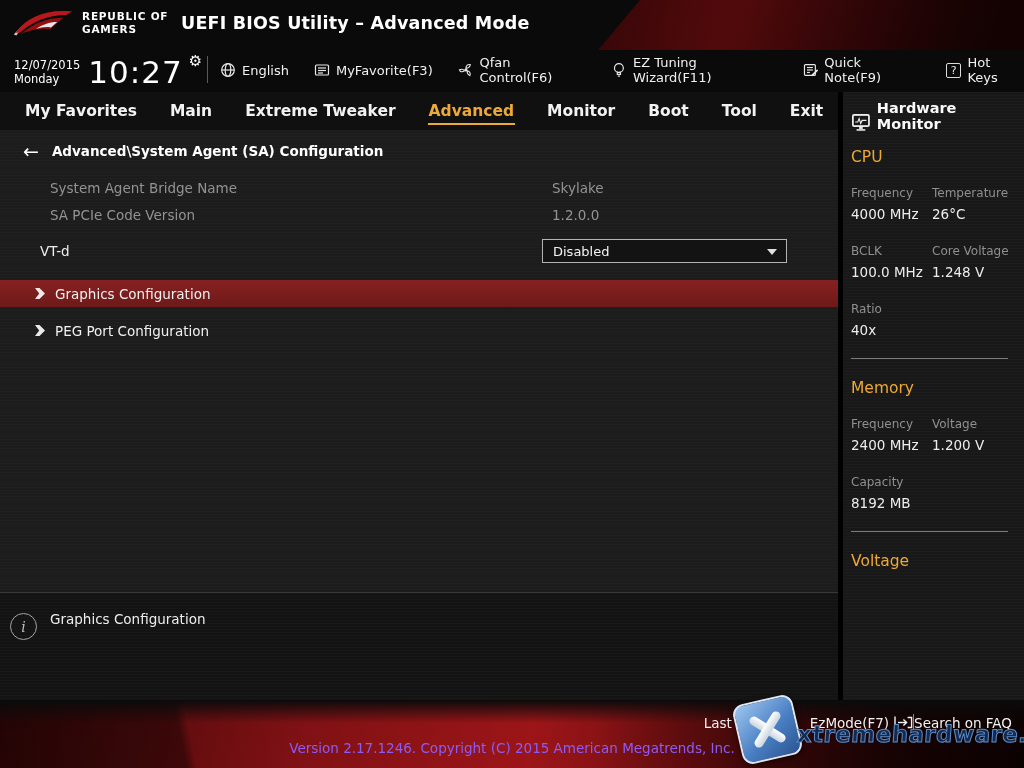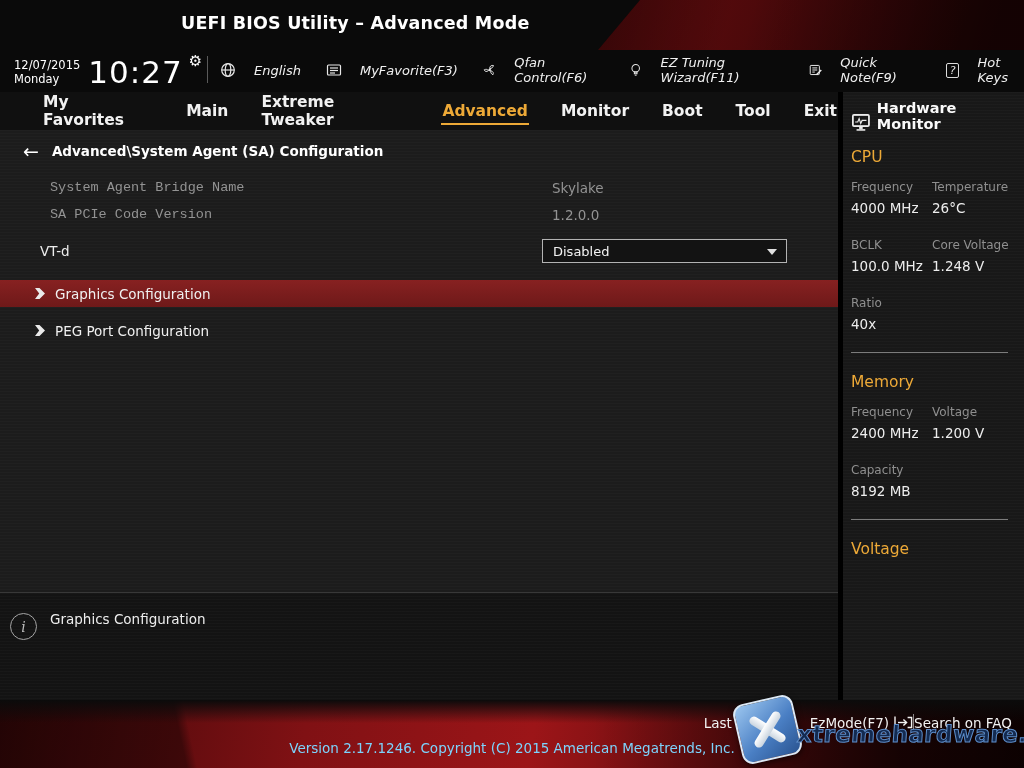--- a/index.html
+++ b/index.html
@@ -23,44 +23,44 @@
     font-weight:bold; letter-spacing:.2px; }
 
   .clock { position:absolute; left:14px; top:54px; display:flex; align-items:center; gap:8px; color:#fff; }
   .clock .dd { font-size:11.5px; line-height:1.25; }
   .clock .time { font-size:31px; letter-spacing:1px; }
   .clock .gear { font-size:15px; align-self:flex-start; margin:-2px 0 0 -2px; }
   .vsep { position:absolute; left:207px; top:56px; width:1px; height:27px; background:#5a5a5a; }
 
   .tb-items { position:absolute; left:220px; top:48px; height:44px; display:flex;
     align-items:center; gap:25px; color:#f0f0f0; font-size:13px; }
-  .tb-item { display:flex; align-items:center; gap:18px; cursor:default;font-style:italic; }
+  .tb-item { display:flex; align-items:center; gap:6px; cursor:default; }
   .tb-item svg { display:block; }
   .qbox { width:16px; height:15px; border:1px solid #dcdcdc; border-radius:2px;
     font-size:11px; display:flex; align-items:center; justify-content:center; color:#e8e8e8; }
 
   
   .tabs { position:absolute; top:92px; left:0; width:838px; height:38px; background:#101010;
-    display:flex; align-items:center; padding-left:42px; gap:31px;
+    display:flex; align-items:center; padding-left:24px; gap:31px;
     font-size:15.5px; font-weight:bold; color:#f2f2f2; }
   .tab { position:relative; padding:6px 1px; }
   .tab.active { color:#eda937; }
   .tab.active::after { content:""; position:absolute; left:0; right:0; bottom:1px; height:2px; background:#eda937; }
 
   
   .scan { background-image:repeating-linear-gradient(180deg, rgba(255,255,255,.018) 0 1px, rgba(0,0,0,0) 1px 3px); }
   .main { position:absolute; top:130px; left:0; width:838px; height:462px; background-color:#1c1c1c; }
   .breadcrumb { display:flex; align-items:center; gap:13px; padding:13px 0 0 23px;
     color:#fff; font-size:13.5px; font-weight:bold; }
   .backglyph { font-size:19px; font-weight:normal; line-height:14px; cursor:default; }
 
   .info-rows { margin-top:15px; }
   .info-row { display:flex; padding-left:50px; height:27px; align-items:center;
     color:#939393; font-size:13.5px; }
-  .info-row .lbl { width:502px;font-family:Liberation Mono, monospace; }
+  .info-row .lbl { width:502px; }
 
   .vtd-row { display:flex; align-items:center; padding-left:40px; margin-top:11px; }
   .vtd-row .lbl { width:502px; color:#ededed; font-size:13.5px; }
   .dropdown { position:relative; width:245px; height:24px; border:1px solid #b3b3b3;
     background:#131313; color:#f2f2f2; font-size:13px; display:flex; align-items:center;
     padding:0 24px 0 10px; cursor:default; }
   .dd-arrow { position:absolute; right:9px; top:9px; width:0; height:0;
     border-left:5px solid transparent; border-right:5px solid transparent; border-top:6px solid #e0e0e0; }
 
   .links { margin-top:17px; }
@@ -77,41 +77,41 @@
     border:1px solid #a5a5a5; border-radius:50%; color:#bdbdbd; display:flex;
     align-items:center; justify-content:center; font-size:14px;
     font-family:"DejaVu Serif","Liberation Serif",serif; font-style:italic; }
   .help-text { position:absolute; left:50px; top:18px; color:#ededed; font-size:13.5px; }
 
   
   .sidebar { position:absolute; top:92px; left:843px; width:181px; height:608px;
     background-color:#181818; padding:8px 0 0 8px; }
   .hm-header { display:flex; align-items:flex-end; gap:6px; color:#fafafa; font-size:14.5px; font-weight:600; }
   .hm-title { color:#eda937; font-size:15.5px; margin-top:16px; }
-  .hm-grid { display:grid; grid-template-columns:81px auto; row-gap:22px; margin-top:14px; }
+  .hm-grid { display:grid; grid-template-columns:81px auto; row-gap:22px; margin-top:20px; }
   .hm-cell .lbl { font-size:12px; color:#8f8f8f; margin-bottom:6px; }
   .hm-cell .val { font-size:13.5px; color:#ededed; }
   .hm-div { width:157px; height:1px; background:#7c7c7c; margin-top:20px; }
   .mt20 { margin-top:20px; }
 
   
   .bottomband { position:absolute; top:700px; left:0; width:1024px; height:68px;
     background:
       linear-gradient(180deg, #0b0b0b 0%, rgba(11,11,11,0) 34%),
       linear-gradient(90deg, rgba(0,0,0,0) 58%, rgba(0,0,0,.65) 88%),
       linear-gradient(78deg, rgba(0,0,0,.4) 18%, rgba(0,0,0,0) 19%),
       linear-gradient(100deg, #3a0708 0%, #801114 30%, #9c1518 52%, #530a0c 78%, #220404 100%);
   }
   .footer-row { position:absolute; top:714px; right:12px; display:flex; align-items:center;
     color:#f2f2f2; font-size:13.5px; z-index:2; }
   .lastmod { margin-right:16px; }
   .ezmode { display:flex; align-items:center; gap:5px; }
   .fsep { width:1px; height:17px; background:#cfcfcf; opacity:.65; }
   .version { position:absolute; top:740px; left:0; width:1024px; text-align:center;
-    color:#7dd3fc; font-size:13.5px; z-index:1; }
+    color:#8b5cf6; font-size:13.5px; z-index:1; }
 
   
   .wm-logo { position:absolute; left:737px; top:699px; width:61px; height:61px; z-index:3;
     transform:rotate(-13deg); border-radius:11px; border:2px solid #dce9f6;
     background:linear-gradient(145deg,#9cc6ef 0%,#4a7fc4 55%,#2a5491 100%);
     box-shadow:0 2px 6px rgba(0,0,0,.6); }
   .wm-logo::before, .wm-logo::after { content:""; position:absolute; left:8px; top:24px;
     width:41px; height:9px; border-radius:5px;
     background:linear-gradient(180deg,#ffffff,#c9d4df); }
   .wm-logo::before { transform:rotate(45deg); }
@@ -120,20 +120,32 @@
     letter-spacing:.4px; color:#132a50; -webkit-text-stroke:1px #5d8dc9; transform:skewX(-4deg); }
 </style>
 </head>
 <body>
 
 <div class="screen">
 
   <div class="topbar">
     <div class="topbar-black"></div>
 
+    <div class="brandbox">
+      <svg width="62" height="40" viewBox="0 0 70 40">
+        <path d="M2 33 C9 25 15 20 24 16 C15 23 9 28 5 34 Z" fill="#d9d9d9" opacity="0.9"></path>
+        <path d="M4 31 C17 13 39 4 68 7 L61 11 C41 11 22 19 9 31 Z" fill="#b8181d"></path>
+        <path d="M11 32 C23 21 39 14 58 14 L43 27 C31 25 20 28 11 32 Z" fill="#8e1014"></path>
+        <path d="M27 27 C34 22 42 19 51 19 L44 25 C38 24 32 25 27 27 Z" fill="#e6e6e6"></path>
+      </svg>
+      <div class="brand">
+        <div>REPUBLIC OF</div>
+        <div>GAMERS</div>
+      </div>
+    </div>
     <div class="app-title">UEFI BIOS Utility – Advanced Mode</div>
 
     <div class="clock">
       <div class="dd">
         <div>12/07/2015</div>
         <div>Monday</div>
       </div>
       <div class="time">10:27</div>
       <div class="gear">⚙</div>
     </div>

